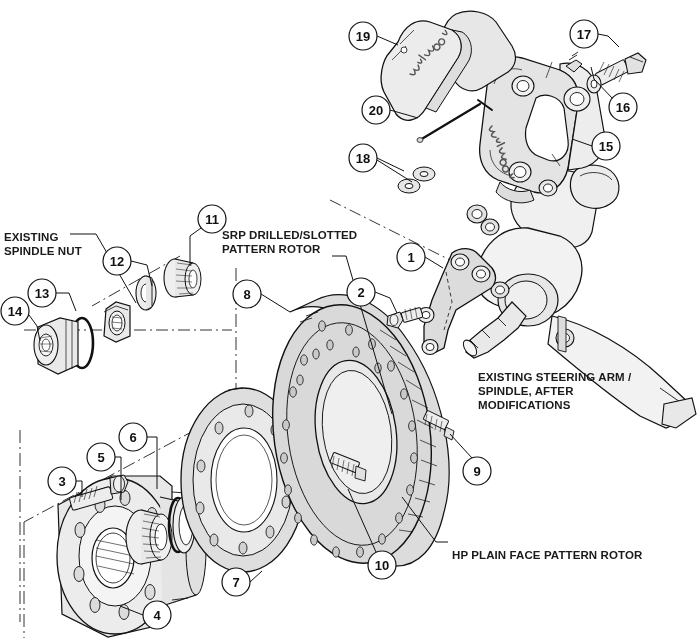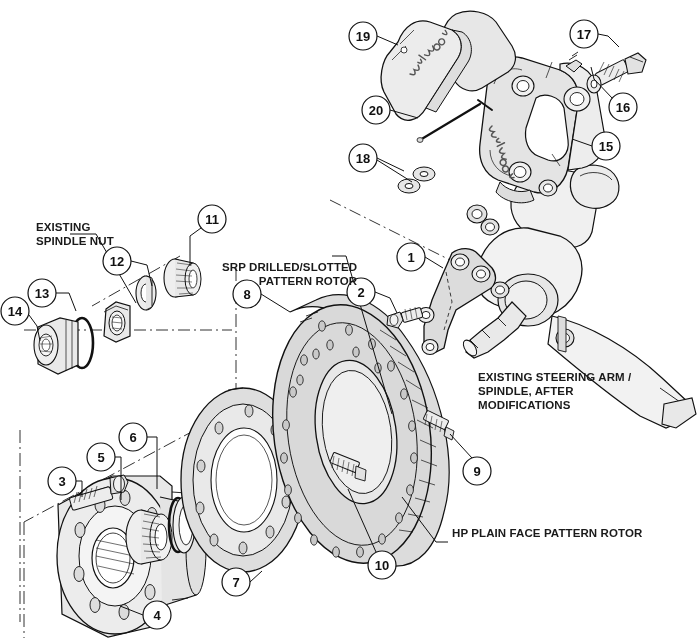--- a/index.html
+++ b/index.html
@@ -482,23 +482,23 @@
         <g>
           <polyline points="390,110 418,118" fill="none" stroke="#111111" stroke-width="1"></polyline>
           <circle cx="376" cy="110" r="14" fill="#ffffff" stroke="#111111" stroke-width="1.2"></circle>
           <text x="376" y="110.5" class="cn">20</text>
         </g>
       </g>
 
 </svg>
 
 <div id="label-layer">
-      <div class="lbl" style="left: 4px; top: 220px; margin-left: 32px;">EXISTING
+      <div class="lbl" style="left: 4px; top: 230px;">EXISTING
 SPINDLE NUT</div>
-      <div class="lbl" style="left: 222px; top: 260px; text-align: right;">SRP DRILLED/SLOTTED
+      <div class="lbl" style="left: 222px; top: 228px;">SRP DRILLED/SLOTTED
 PATTERN ROTOR</div>
       <div class="lbl" style="left: 478px; top: 370px;">EXISTING STEERING ARM /
 SPINDLE, AFTER
 MODIFICATIONS</div>
-      <div class="lbl" style="left: 452px; top: 526px;">HP PLAIN FACE PATTERN ROTOR</div>
+      <div class="lbl" style="left: 452px; top: 548px;">HP PLAIN FACE PATTERN ROTOR</div>
     </div>
 
 </div>
 
 </body></html>

